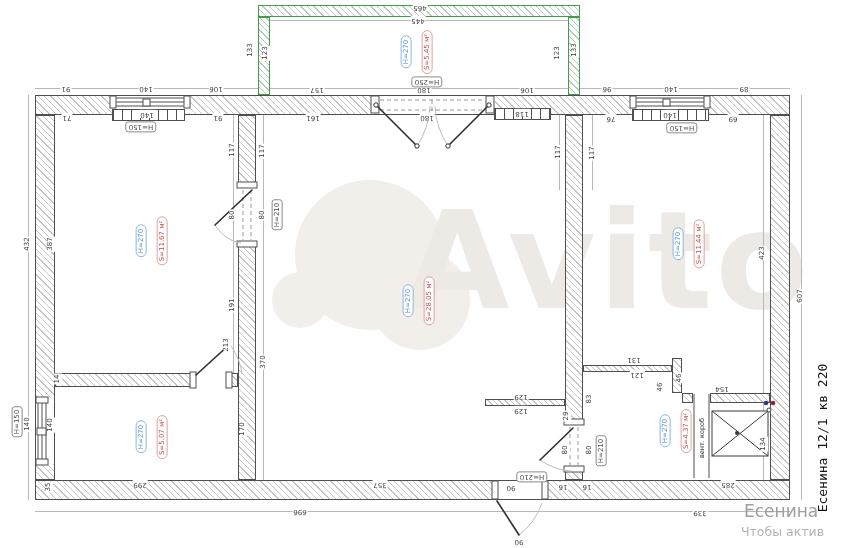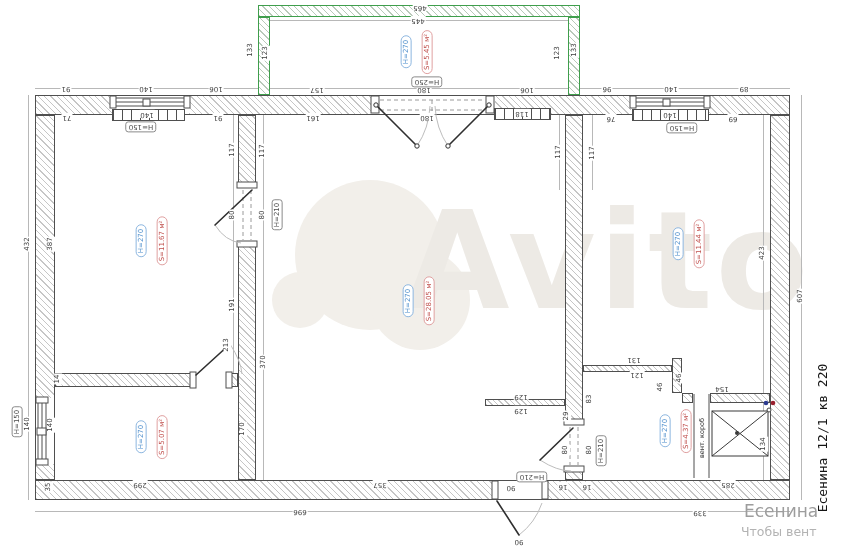--- a/index.html
+++ b/index.html
@@ -166,21 +166,21 @@
     </g>
     <circle cx="737" cy="433" r="2" fill="#3a3a3a"></circle>
     <circle cx="766" cy="403" r="2.3" fill="#2b3a8f"></circle>
     <circle cx="773" cy="403" r="2.3" fill="#99202e"></circle>
     <circle cx="769" cy="410" r="2" fill="#fff" stroke="#444"></circle>
   </svg>
 
   <div id="vent-label">вент. короб</div>
   <div id="address">Есенина 12/1 кв 220</div>
   <div id="act1">Есенина</div>
-  <div id="act2">Чтобы вент</div>
+  <div id="act2">Чтобы актив</div>
 
 <span class="dim f" style="left: 420px; top: 7px;">465</span>
     <span class="dim f" style="left: 418px; top: 20px;">445</span>
     <span class="dim v" style="left: 251px; top: 50px;">133</span>
     <span class="dim v" style="left: 266px; top: 53px;">123</span>
     <span class="dim v" style="left: 558px; top: 53px;">123</span>
     <span class="dim v" style="left: 575px; top: 50px;">133</span>
     <span class="dim f" style="left: 66px; top: 88px;">91</span>
     <span class="dim f" style="left: 146px; top: 88px;">140</span>
     <span class="dim f" style="left: 216px; top: 88px;">106</span>

